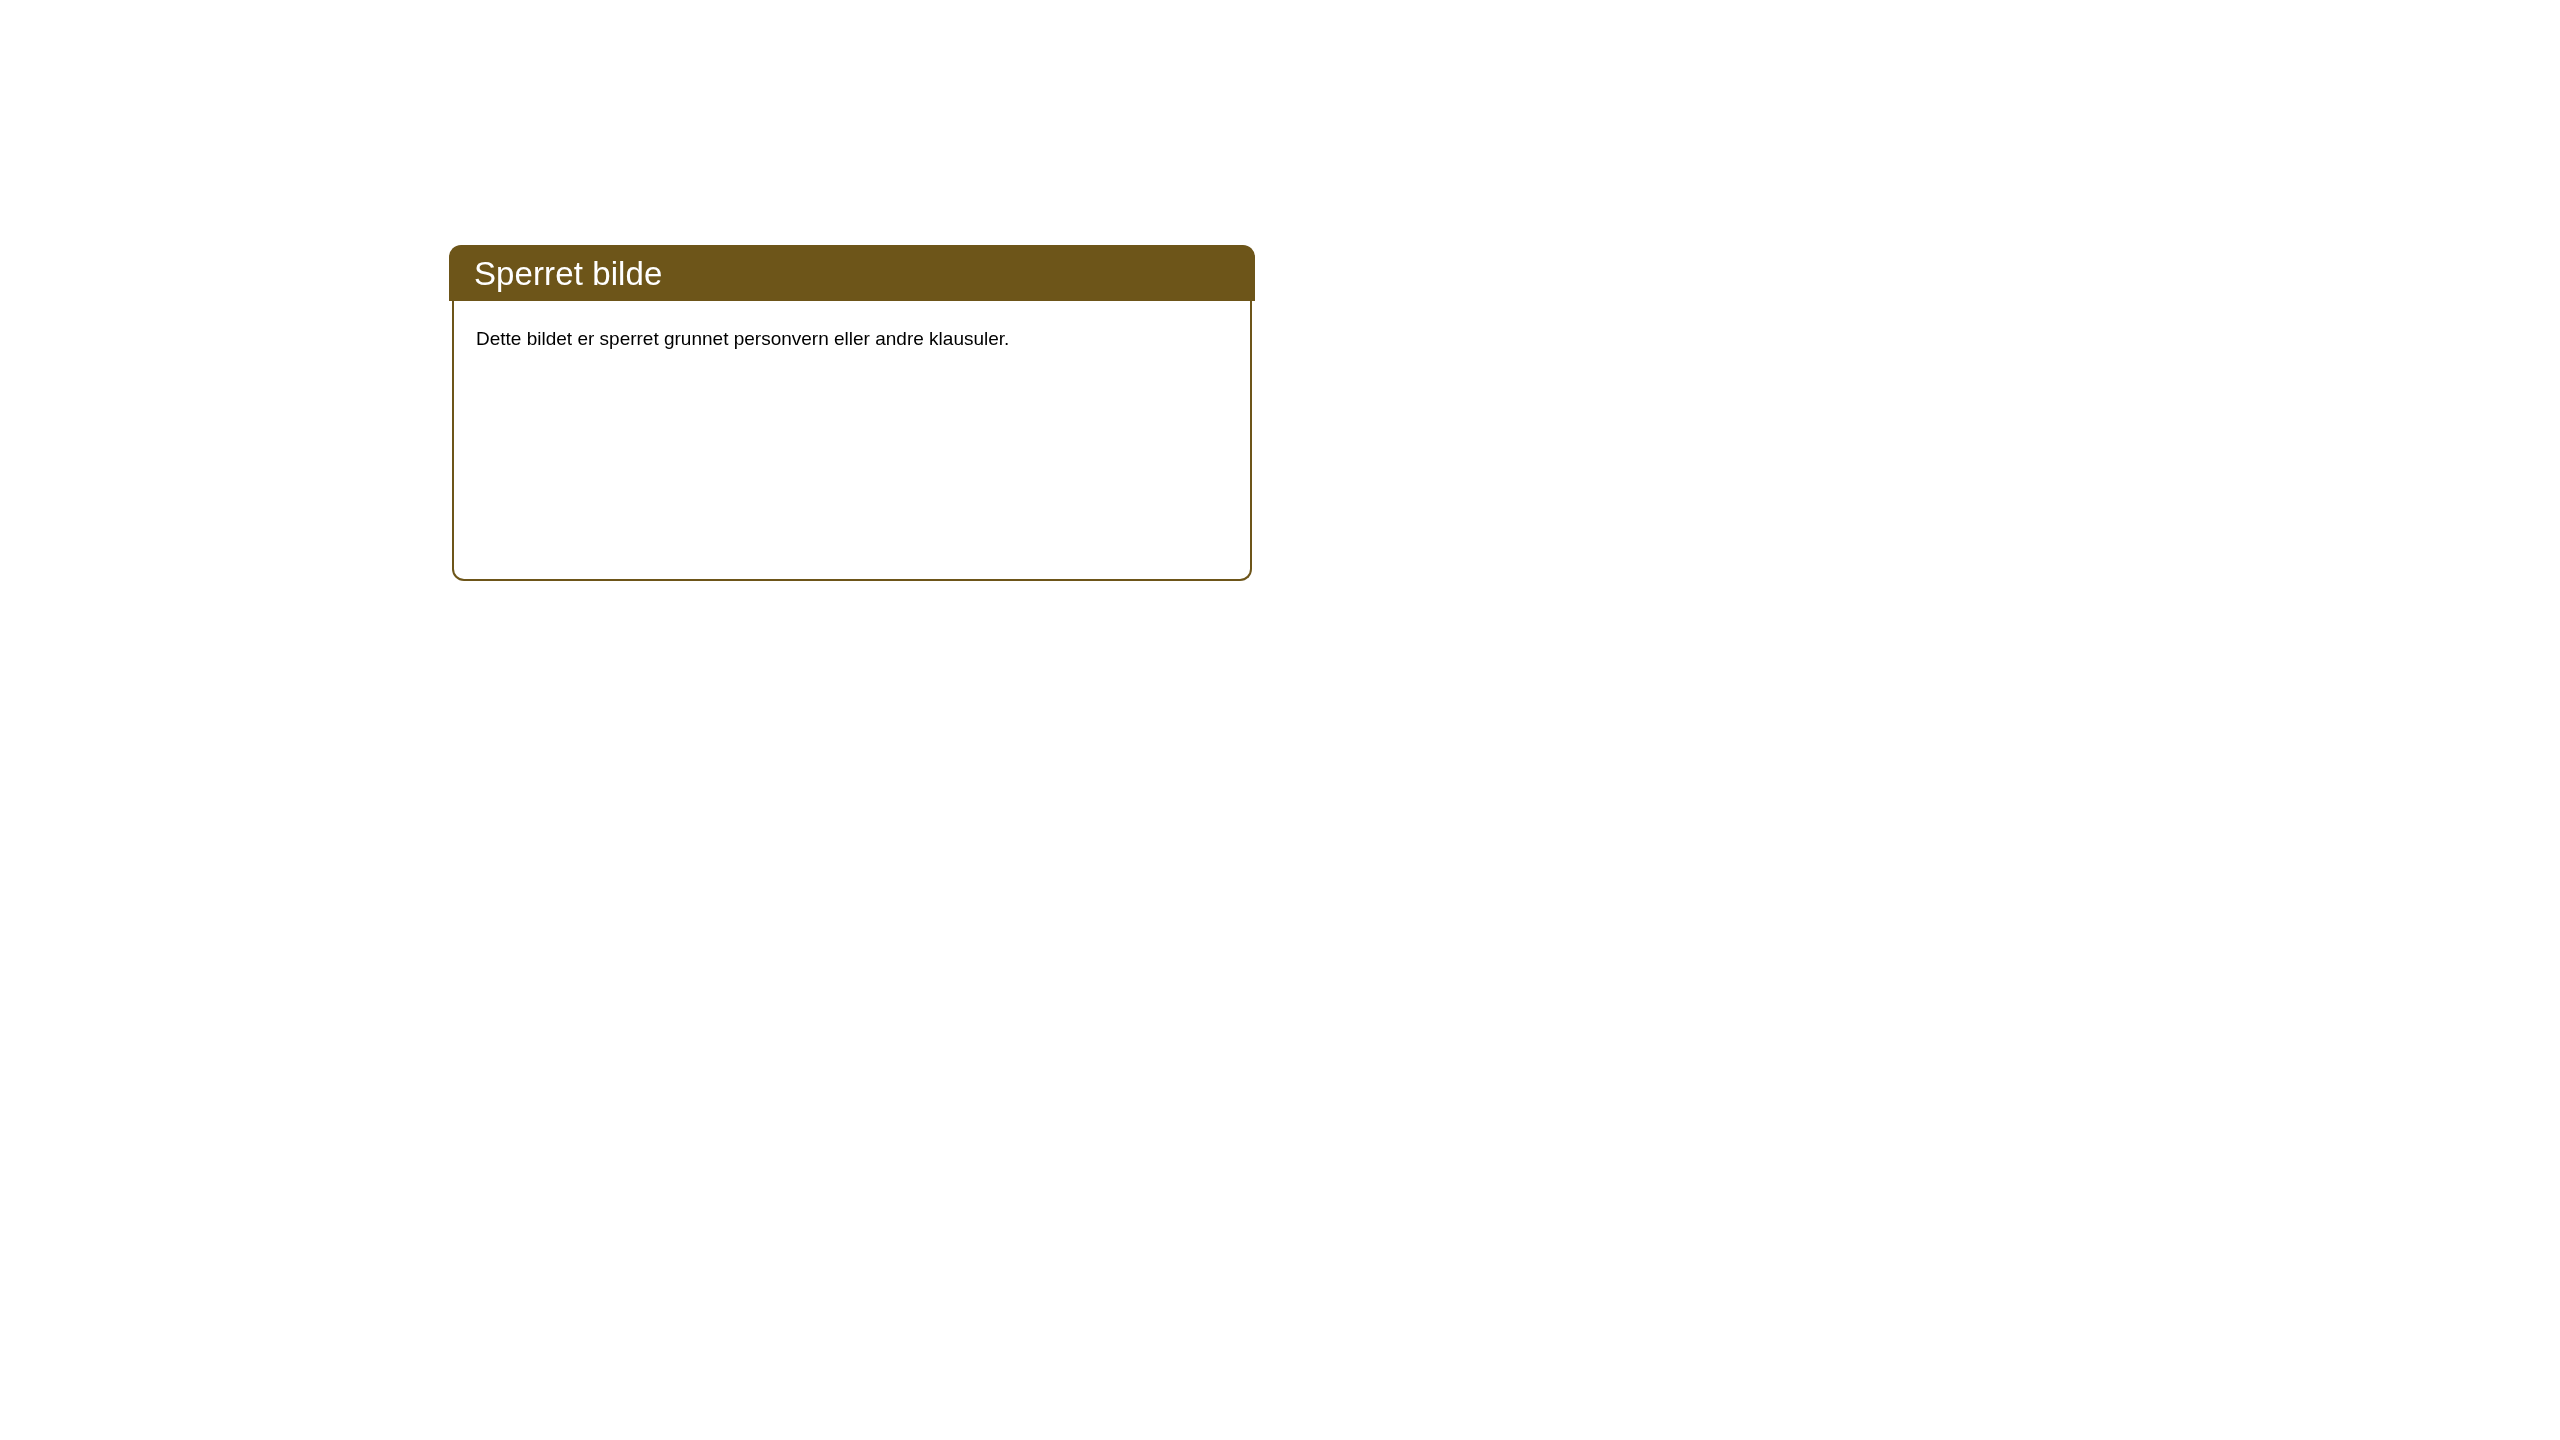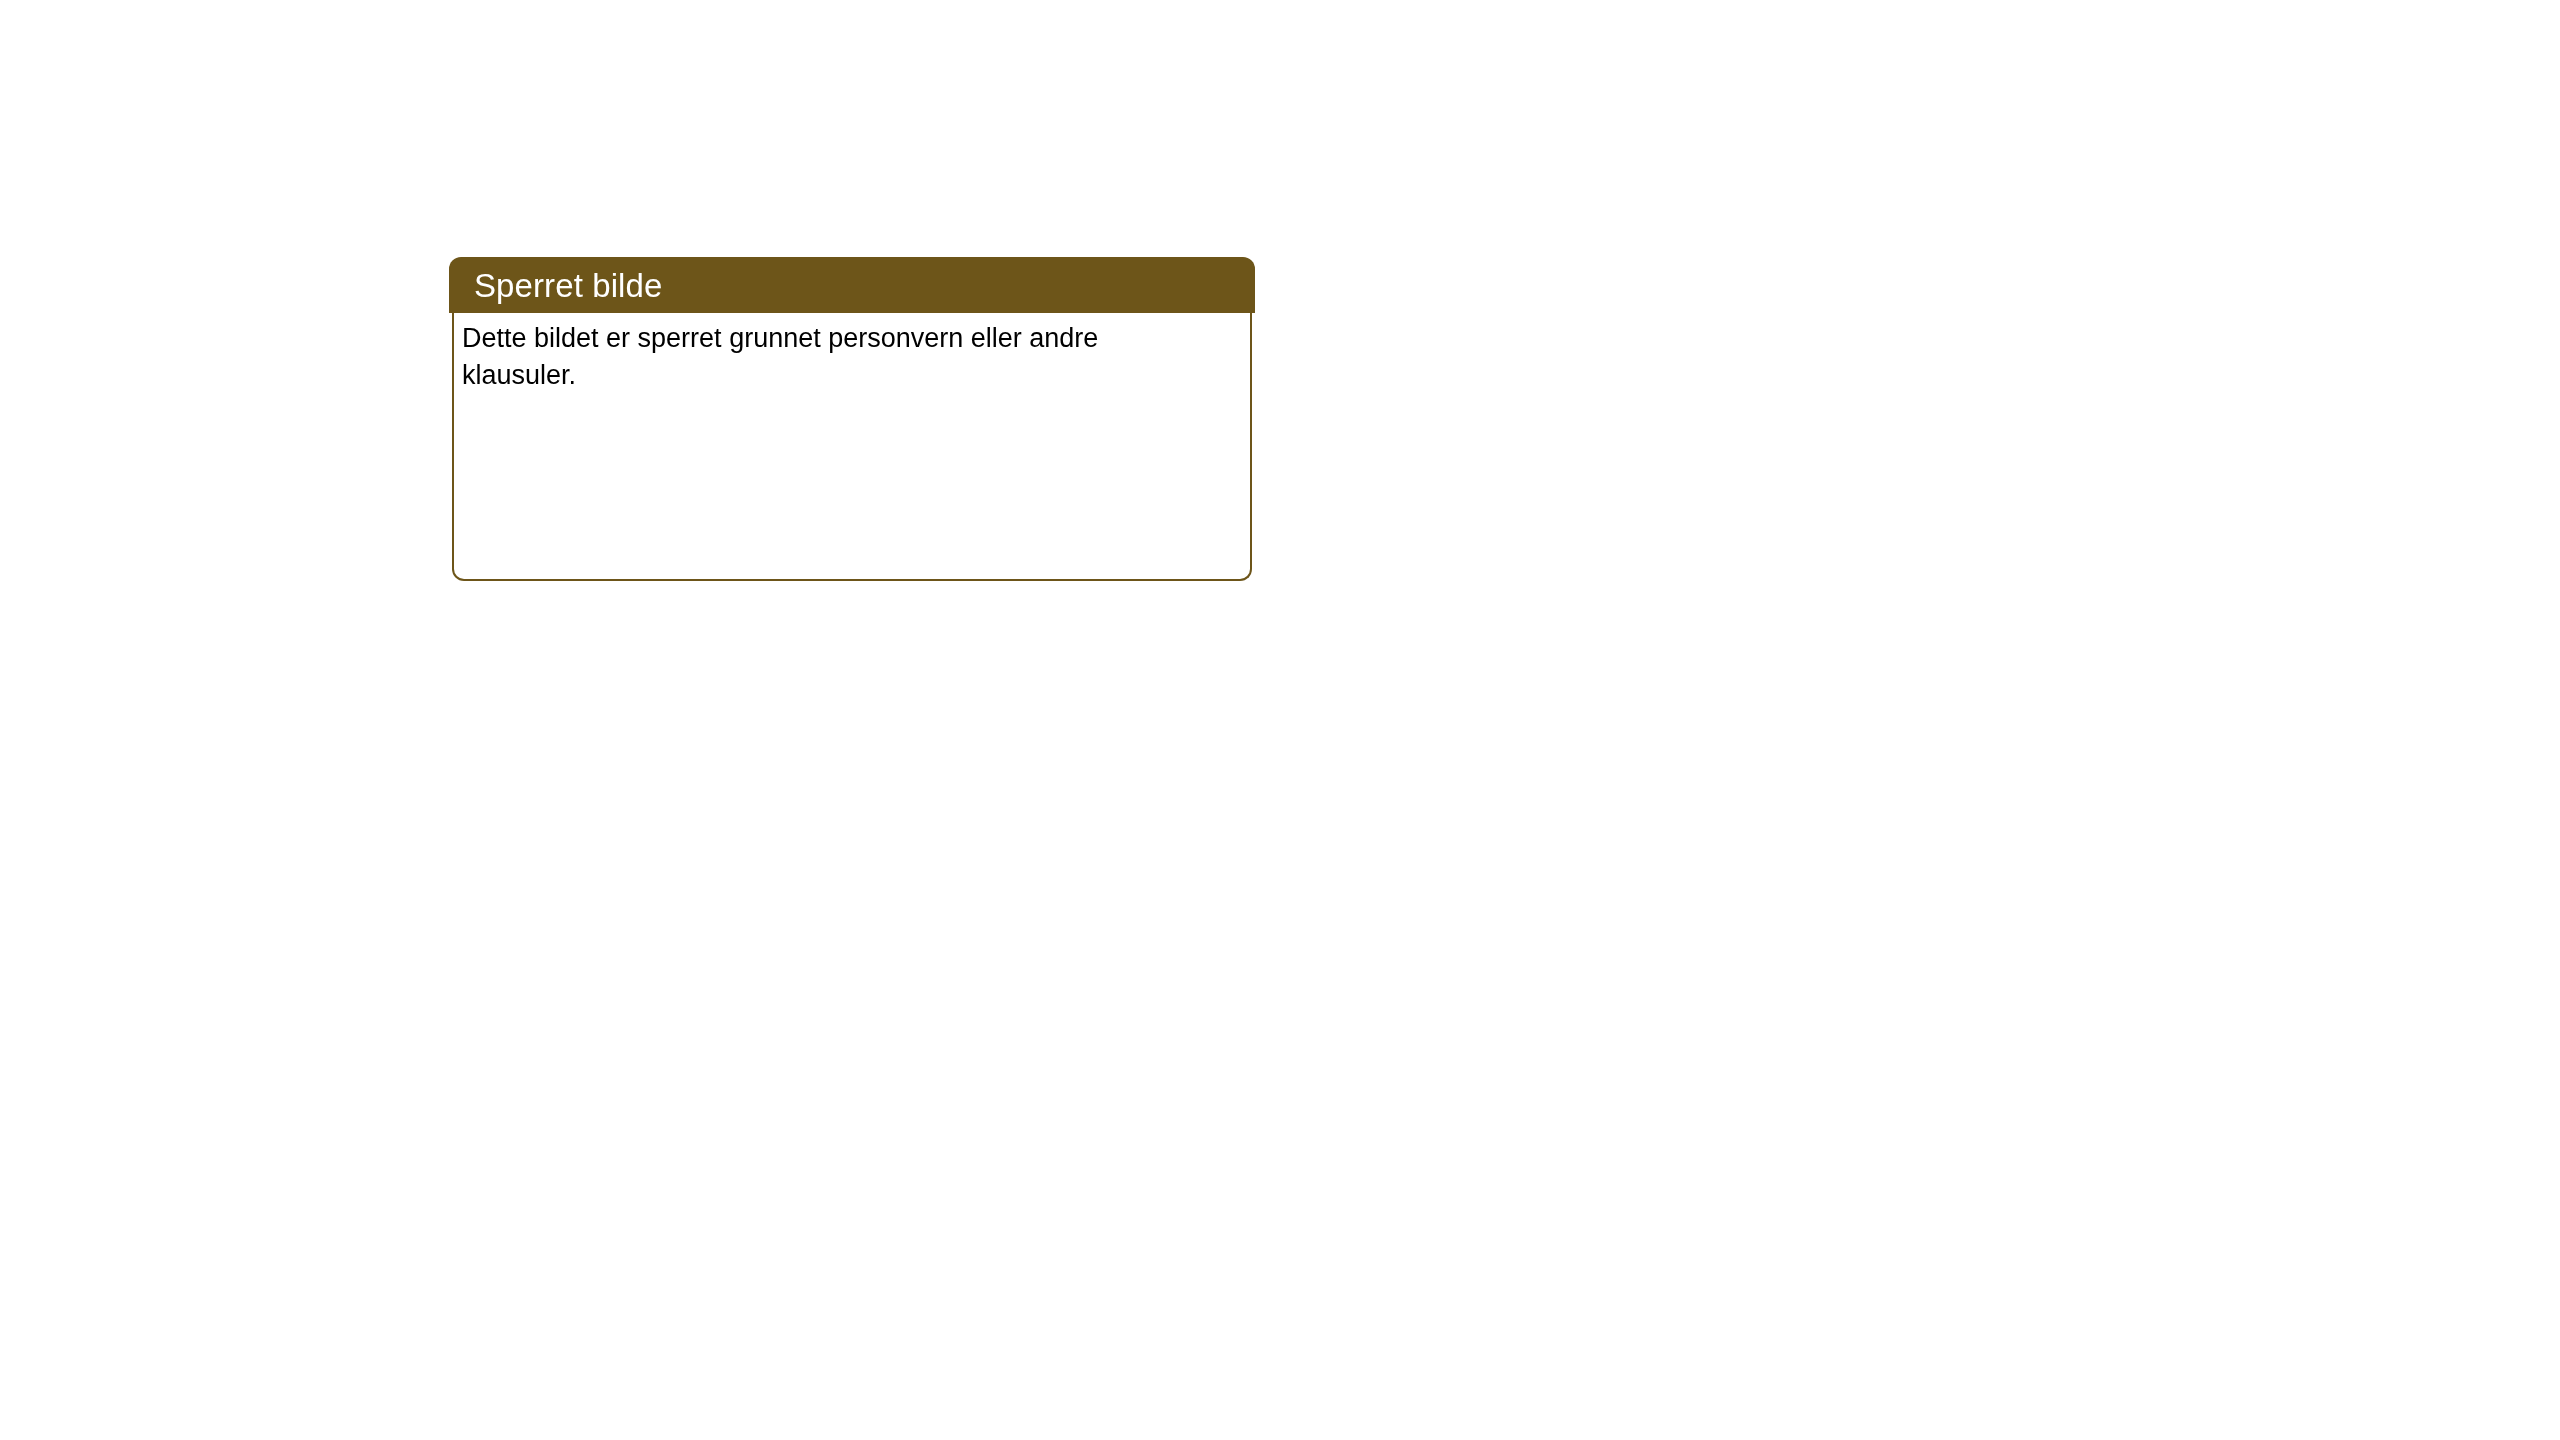--- a/index.html
+++ b/index.html
@@ -41,21 +41,20 @@
     top: 0;
     height: 56px;
     background: #6d5519;
     border-top-left-radius: 12px;
     border-top-right-radius: 12px;
     display: flex;
     align-items: center;
     box-sizing: border-box;
     padding-left: 25px;
     z-index: 2;
-    margin-top: 12px;
   }
 
   .notice-card .card-title {
     color: #ffffff;
     font-size: 33px;
     line-height: 1;
     font-weight: 400;
     letter-spacing: 0.1px;
     white-space: nowrap;
   }
@@ -69,25 +68,25 @@
     background: #ffffff;
     border: 2px solid #6d5519;
     border-top: none;
     border-bottom-left-radius: 12px;
     border-bottom-right-radius: 12px;
     z-index: 1;
   }
 
   .notice-card .card-text {
     position: absolute;
-    left: 8px;
+    left: 22px;
     top: 24px;
     right: 8px;
     color: #000000;
-    font-size: 27px;
+    font-size: 19px;
     line-height: 37px;
     font-weight: 400;
   }
 
   .notice-card .card-paragraph {
     margin: 0;
   }
 
   .notice-card .card-paragraph + .card-paragraph {
     margin-top: 40px;

